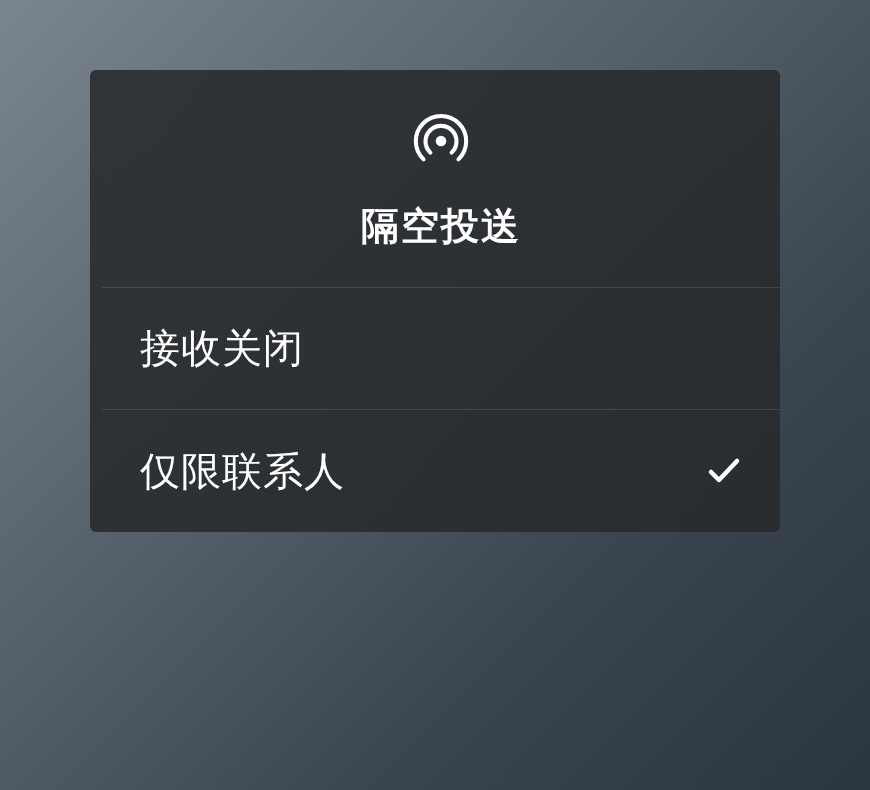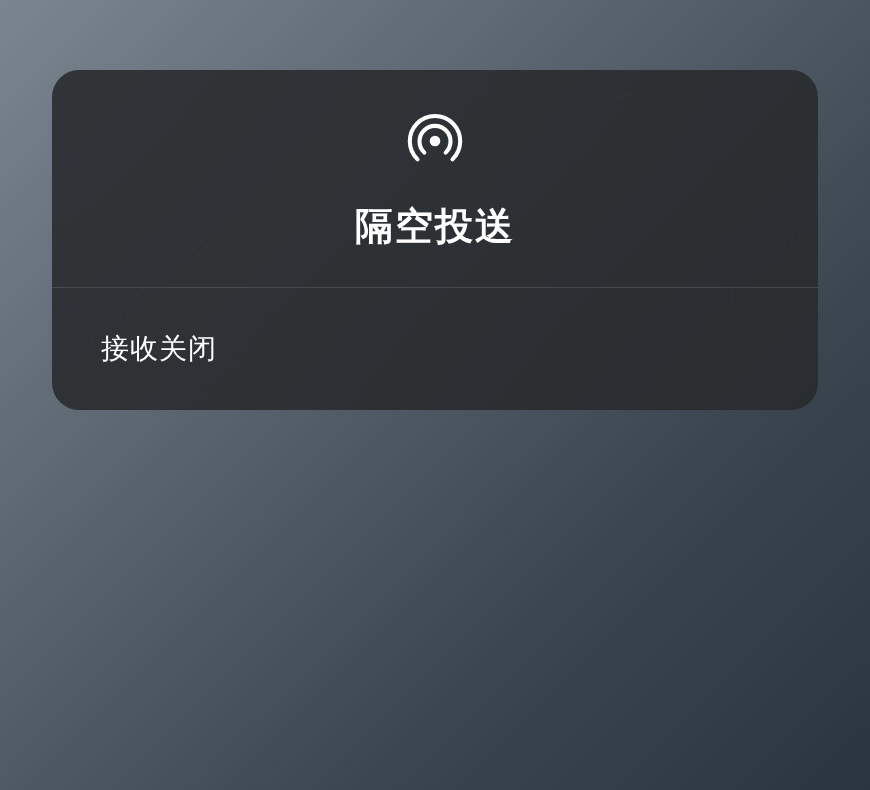--- a/index.html
+++ b/index.html
@@ -14,26 +14,27 @@
       background: linear-gradient(135deg, #7a8590 0%, #5a6570 35%, #3a4550 70%, #2a3540 100%);
       font-family: -apple-system, BlinkMacSystemFont, "Segoe UI", "PingFang SC", "Microsoft YaHei", sans-serif;
       overflow: hidden;
       display: flex;
       align-items: flex-start;
       justify-content: center;
       padding-top: 70px;
     }
     
     .panel {
-      width: 766px;
+      width: 690px;
       background: rgba(40, 42, 44, 0.88);
       backdrop-filter: blur(40px);
       -webkit-backdrop-filter: blur(40px);
-      border-radius: 27px;
+      border-radius: 6px;
       overflow: hidden;
+      padding-left: 12px;
     }
     
     .header {
       display: flex;
       flex-direction: column;
       align-items: center;
       padding: 40px 0 35px 0;
       border-bottom: 1px solid rgba(255, 255, 255, 0.12);
     }
     
@@ -66,24 +67,23 @@
       height: 122px;
       cursor: pointer;
     }
     
     .option:not(:last-child) {
       border-bottom: 1px solid rgba(255, 255, 255, 0.12);
     }
     
     .option-label {
       color: #ffffff;
-      font-size: 28px;
+      font-size: 40px;
       font-weight: 400;
       letter-spacing: 1px;
-      margin-left: 11px;
     }
     
     .checkmark {
       width: 36px;
       height: 36px;
       display: none;
     }
     
     .option.selected .checkmark {
       display: block;
@@ -103,15 +103,21 @@
     </div>
     <div class="title">隔空投送</div>
   </div>
 
   <div class="options">
     <div class="option">
       <span class="option-label">接收关闭</span>
 
     </div>
 
+    <div class="option selected">
+      <span class="option-label">仅限联系人</span>
+      <svg class="checkmark" viewBox="0 0 36 36" fill="none" stroke="#ffffff" stroke-width="4.5" stroke-linecap="round" stroke-linejoin="round">
+        <path d="M 5 19 L 13 27 L 31 8"></path>
+      </svg>
+    </div>
 
   </div>
 </div>
 
 </body></html>

